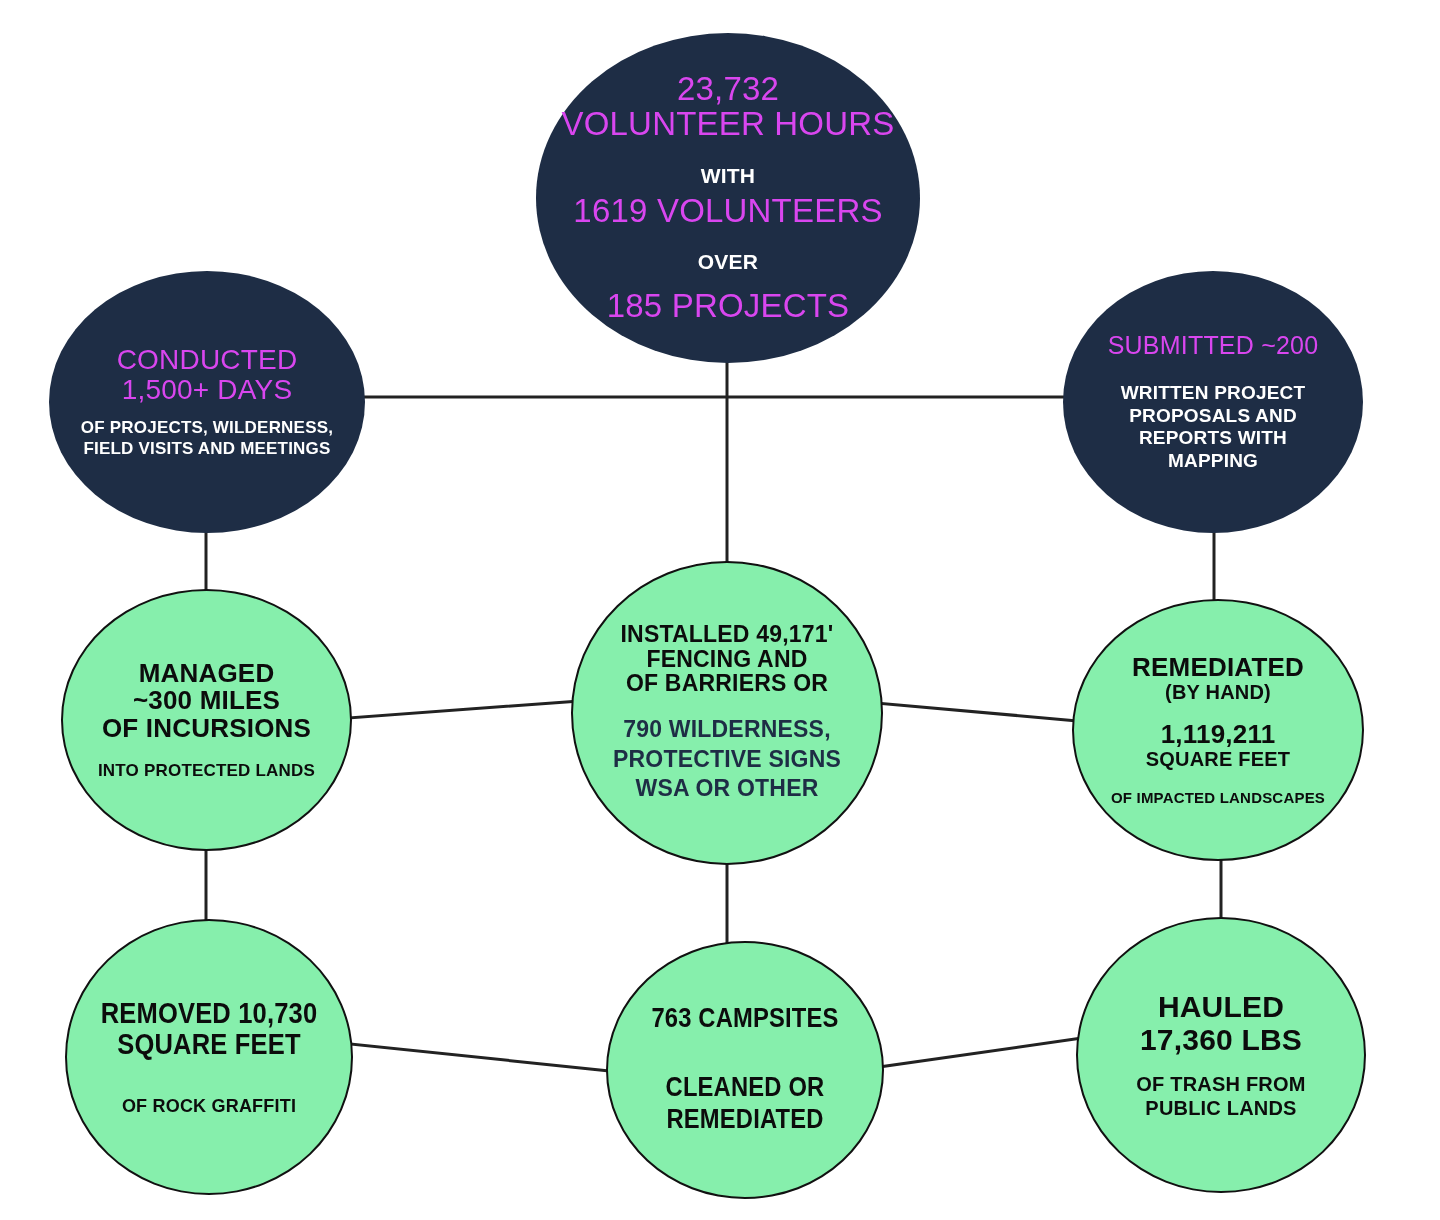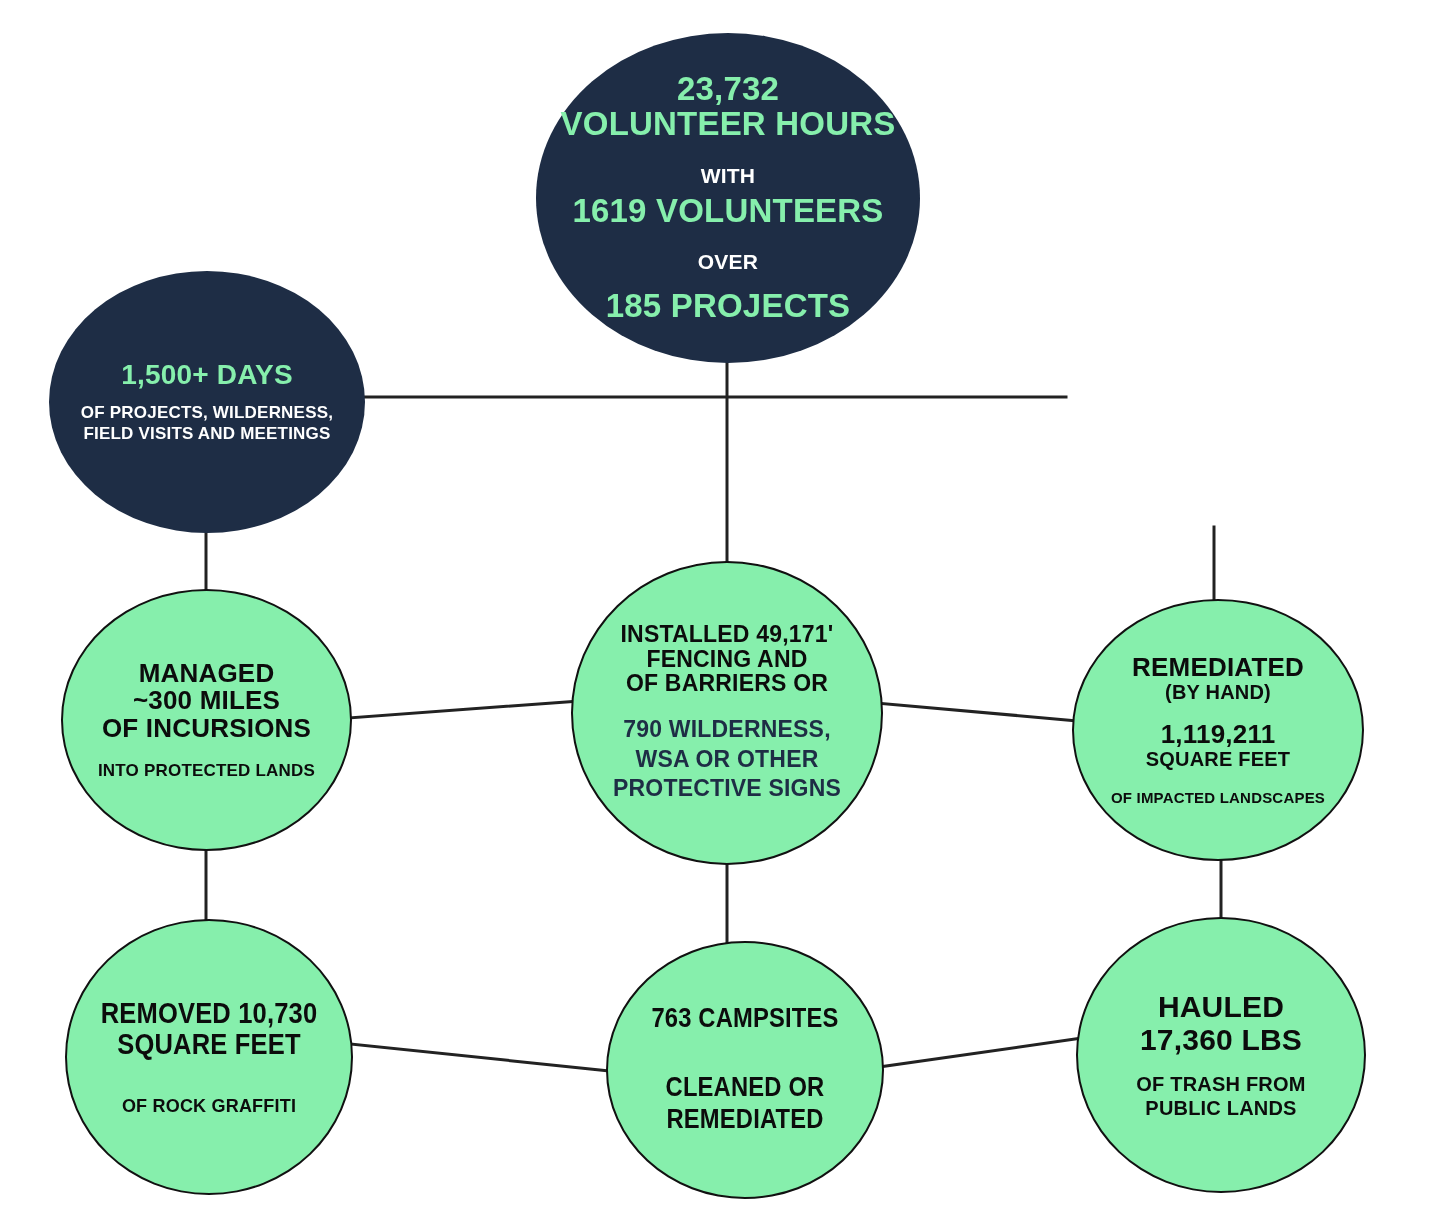--- a/index.html
+++ b/index.html
@@ -17,21 +17,21 @@
   .node{
     position:absolute;z-index:2;
     display:flex;flex-direction:column;align-items:center;justify-content:center;
     text-align:center;box-sizing:border-box;
     border-radius:50%;
   }
   .node.dark{background:#1e2d45;color:#ffffff;}
   .node.green{background:#86efac;color:#0d0d0d;border:2.5px solid #111111;}
 
   .ln{display:block;width:100%;line-height:1.06;letter-spacing:.2px;}
-  .accent{color:#86efac;font-weight:700;}
+  .accent{color:#d946ef;font-weight:400;}
   .white{color:#ffffff;font-weight:700;}
   .navy{color:#1e2d45;font-weight:700;}
   .blk{color:#0c0c0c;font-weight:700;}
   .cond{font-family:"Liberation Sans Narrow","Liberation Sans",sans-serif;
         transform:scaleX(.88);transform-origin:center;}
 
   
   #node-hours{left:536px;top:33px;width:384px;height:330px;}
   #node-hours .l1{font-size:33px;}
   #node-hours .l2{font-size:33px;}
@@ -104,40 +104,48 @@
   <div class="node dark" id="node-hours">
     <span class="ln l1 accent">23,732</span>
     <span class="ln l2 accent">VOLUNTEER HOURS</span>
     <span class="ln sm white">WITH</span>
     <span class="ln l3 accent">1619 VOLUNTEERS</span>
     <span class="ln sm white">OVER</span>
     <span class="ln l4 accent">185 PROJECTS</span>
   </div>
 
   <div class="node dark" id="node-days">
+    <span class="ln big accent">CONDUCTED</span>
     <span class="ln big accent">1,500+ DAYS</span>
     <span class="ln sub white">OF PROJECTS, WILDERNESS,</span>
     <span class="ln sub2 white" style="font-size:17px;line-height:1.2;">FIELD VISITS AND MEETINGS</span>
   </div>
 
+  <div class="node dark" id="node-proposals">
+    <span class="ln big accent">SUBMITTED ~200</span>
+    <span class="ln sub white">WRITTEN PROJECT</span>
+    <span class="ln white" style="font-size:19px;line-height:1.18;">PROPOSALS AND</span>
+    <span class="ln white" style="font-size:19px;line-height:1.18;">REPORTS WITH</span>
+    <span class="ln white" style="font-size:19px;line-height:1.18;">MAPPING</span>
+  </div>
 
   <div class="node green" id="node-incursions">
     <span class="ln big blk">MANAGED</span>
     <span class="ln big blk">~300 MILES</span>
     <span class="ln big blk">OF INCURSIONS</span>
     <span class="ln sub blk">INTO PROTECTED LANDS</span>
   </div>
 
   <div class="node green" id="node-barriers">
     <span class="ln big blk">INSTALLED 49,171'</span>
     <span class="ln big blk">FENCING AND</span>
     <span class="ln big blk">OF BARRIERS OR</span>
     <span class="ln sub2 navy">790 WILDERNESS,</span>
+    <span class="ln navy" style="font-size:23px;line-height:1.28;">PROTECTIVE SIGNS</span>
     <span class="ln navy" style="font-size:23px;line-height:1.28;">WSA OR OTHER</span>
-    <span class="ln navy" style="font-size:23px;line-height:1.28;">PROTECTIVE SIGNS</span>
   </div>
 
   <div class="node green" id="node-remediated">
     <span class="ln big blk">REMEDIATED</span>
     <span class="ln byhand blk">(BY HAND)</span>
     <span class="ln num blk">1,119,211</span>
     <span class="ln sqft blk">SQUARE FEET</span>
     <span class="ln sub blk">OF IMPACTED LANDSCAPES</span>
   </div>
 

